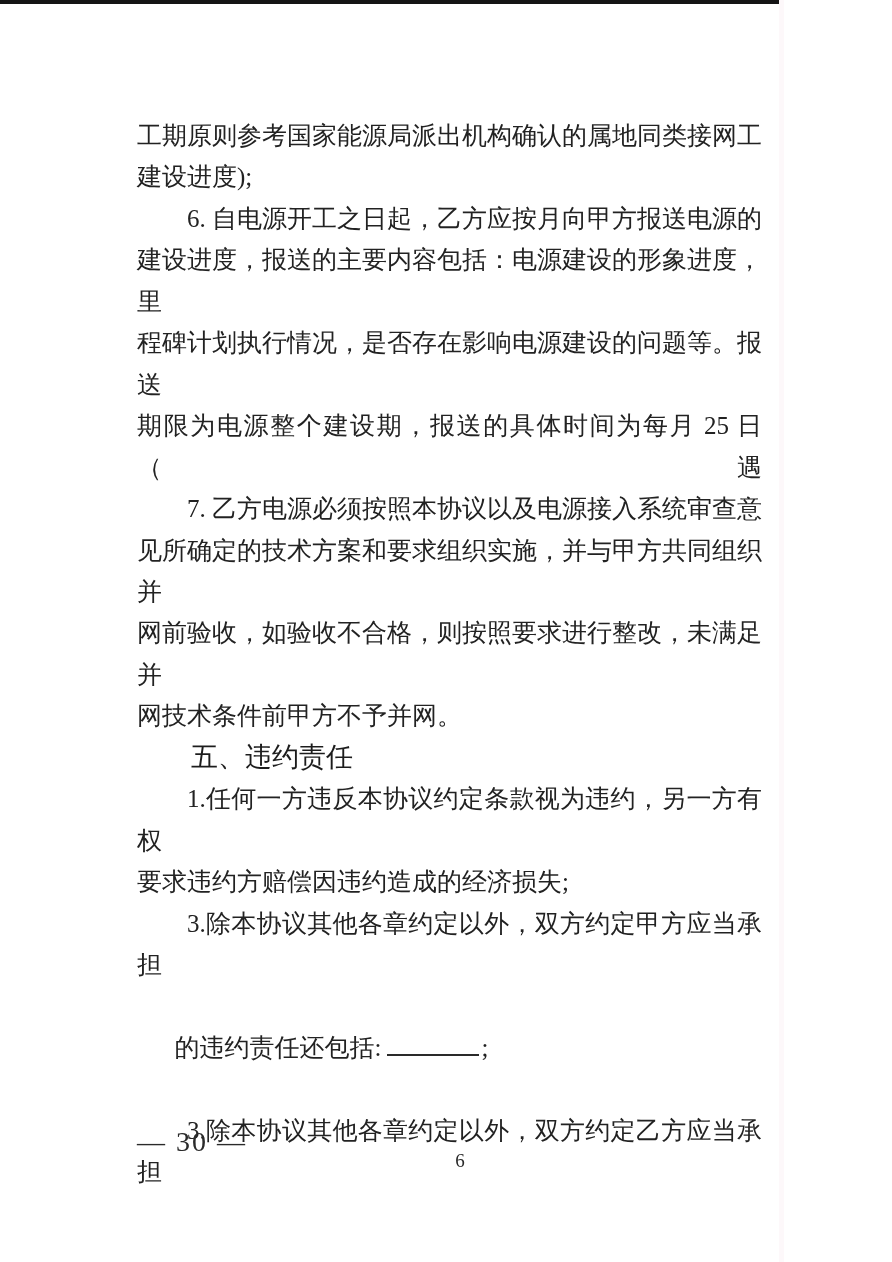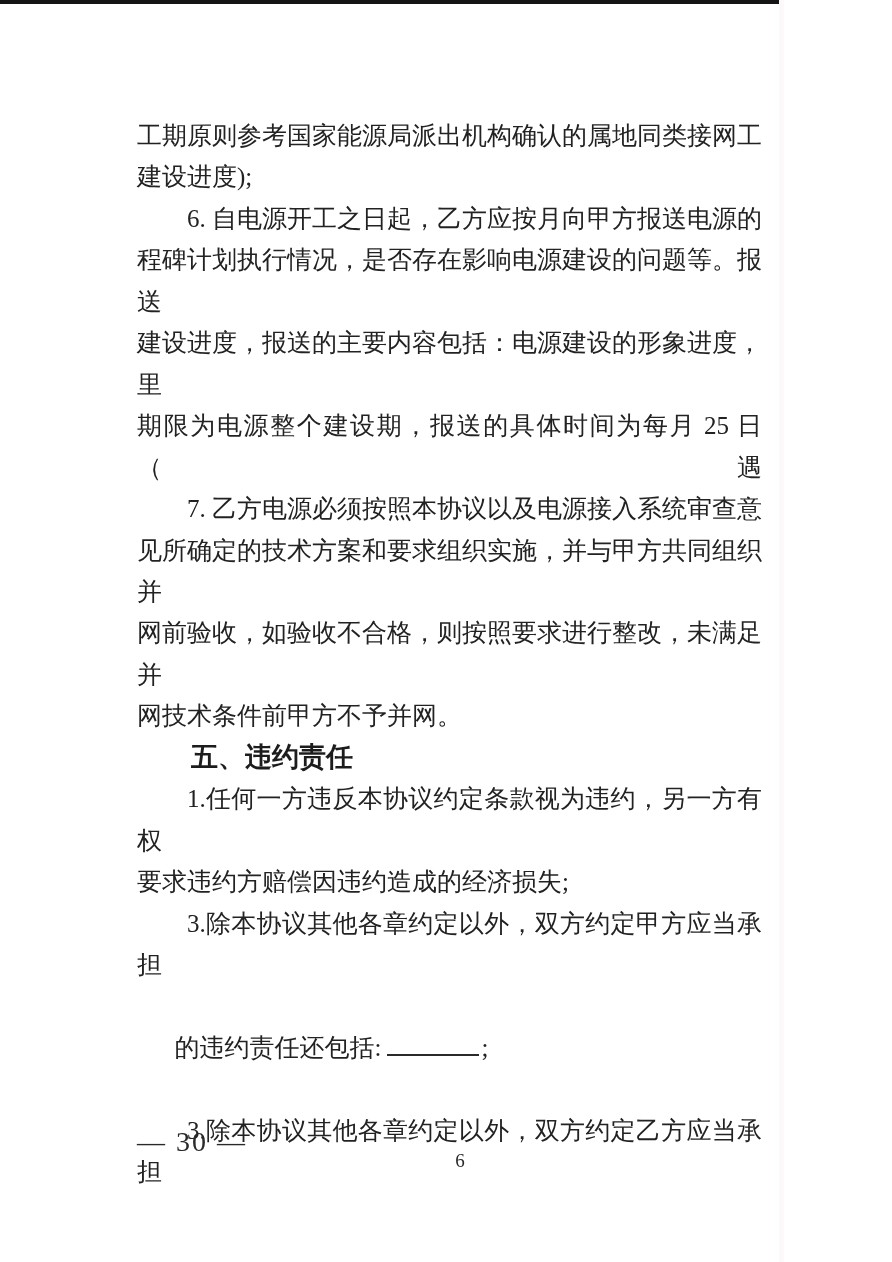--- a/index.html
+++ b/index.html
@@ -46,21 +46,21 @@
   .j {
     text-align: justify;
     text-align-last: justify;
     text-justify: inter-character;
   }
   .ind {
     text-indent: 2em;
   }
   .heading {
     font-family: "Liberation Sans", "DejaVu Sans", sans-serif;
-    font-weight: 700;
+    font-weight: 400;
     font-size: 27px;
     color: #1c1c1c;
   }
   .blank-underline {
     display: inline-block;
     width: 92px;
     height: 0.85em;
     border-bottom: 2px solid #2a2a2a;
     margin-left: 6px;
     margin-right: 2px;
@@ -87,22 +87,22 @@
 <body>
 
 <div class="page">
   <div class="scan-edge-top"></div>
   <div class="scan-edge-right"></div>
 
   <div class="content">
     <div class="ln j">工期原则参考国家能源局派出机构确认的属地同类接网工</div>
     <div class="ln">建设进度);</div>
     <div class="ln j ind">6. 自电源开工之日起，乙方应按月向甲方报送电源的</div>
+    <div class="ln j">建设进度，报送的主要内容包括：电源建设的形象进度，里</div>
     <div class="ln j">程碑计划执行情况，是否存在影响电源建设的问题等。报送</div>
-    <div class="ln j">建设进度，报送的主要内容包括：电源建设的形象进度，里</div>
     <div class="ln j">期限为电源整个建设期，报送的具体时间为每月 25 日（遇</div>
     <div class="ln j ind">7. 乙方电源必须按照本协议以及电源接入系统审查意</div>
     <div class="ln j">见所确定的技术方案和要求组织实施，并与甲方共同组织并</div>
     <div class="ln j">网前验收，如验收不合格，则按照要求进行整改，未满足并</div>
     <div class="ln">网技术条件前甲方不予并网。</div>
     <div class="ln ind heading">五、违约责任</div>
     <div class="ln j ind">1.任何一方违反本协议约定条款视为违约，另一方有权</div>
     <div class="ln">要求违约方赔偿因违约造成的经济损失;</div>
     <div class="ln j ind">3.除本协议其他各章约定以外，双方约定甲方应当承担</div>
     <div class="ln">

